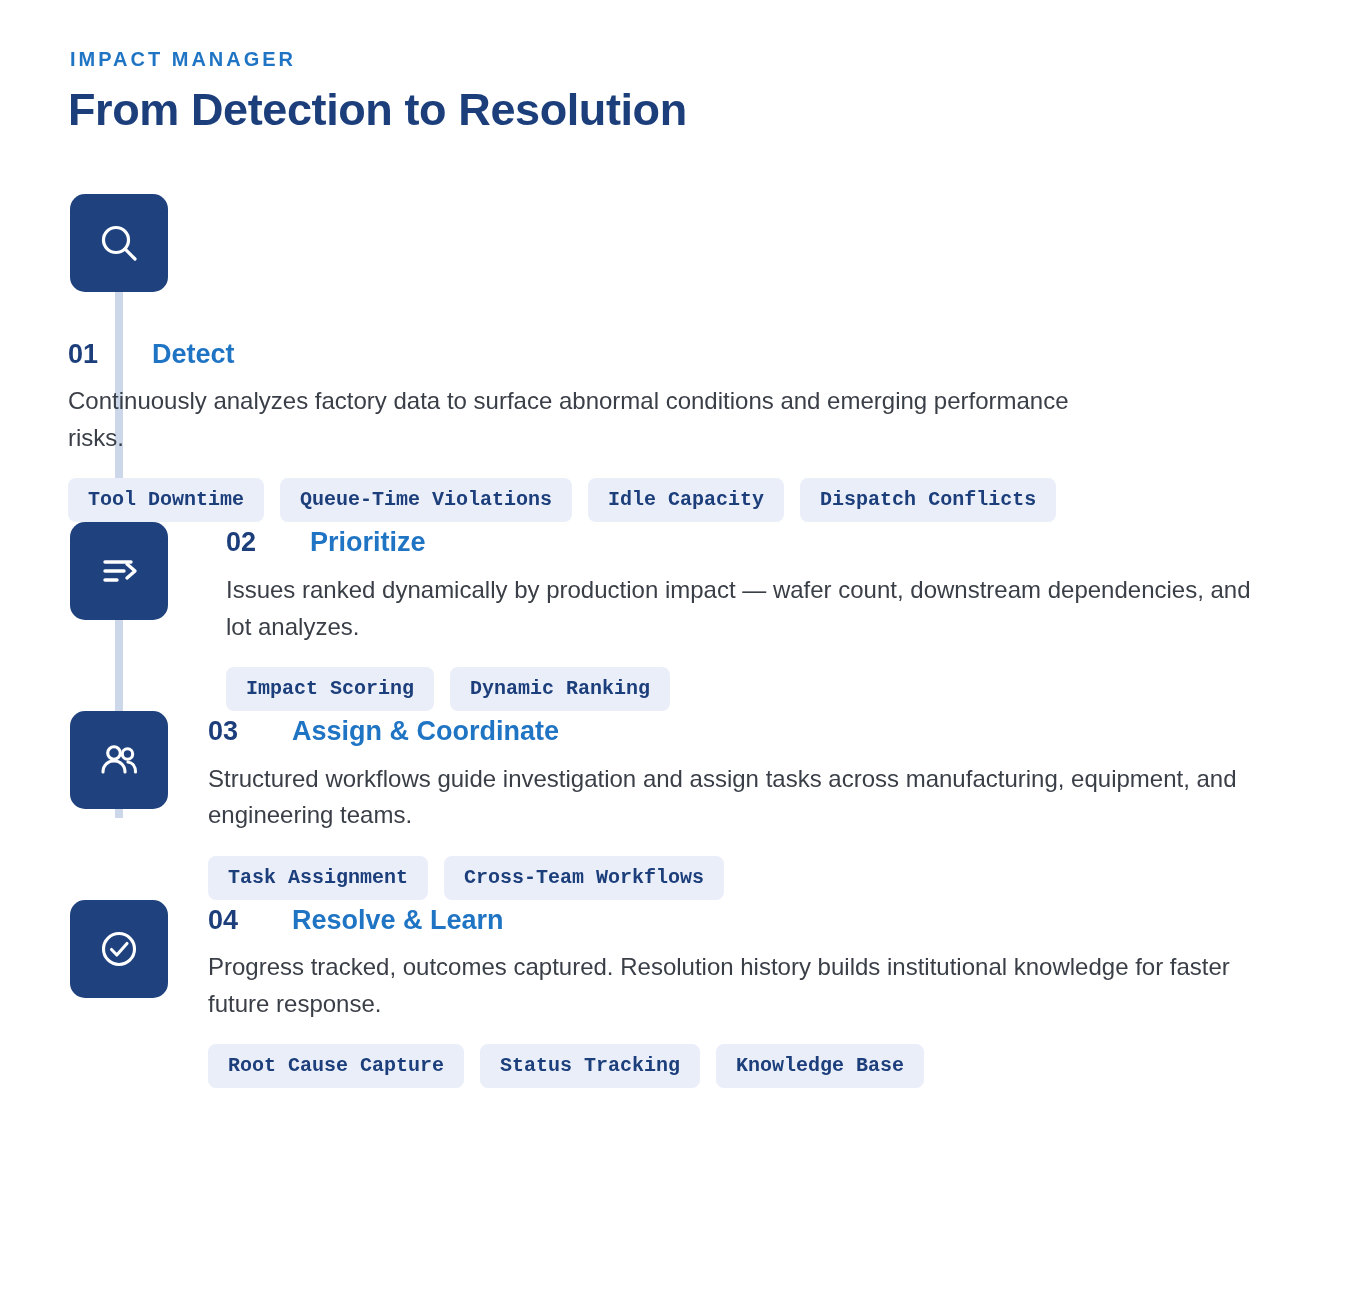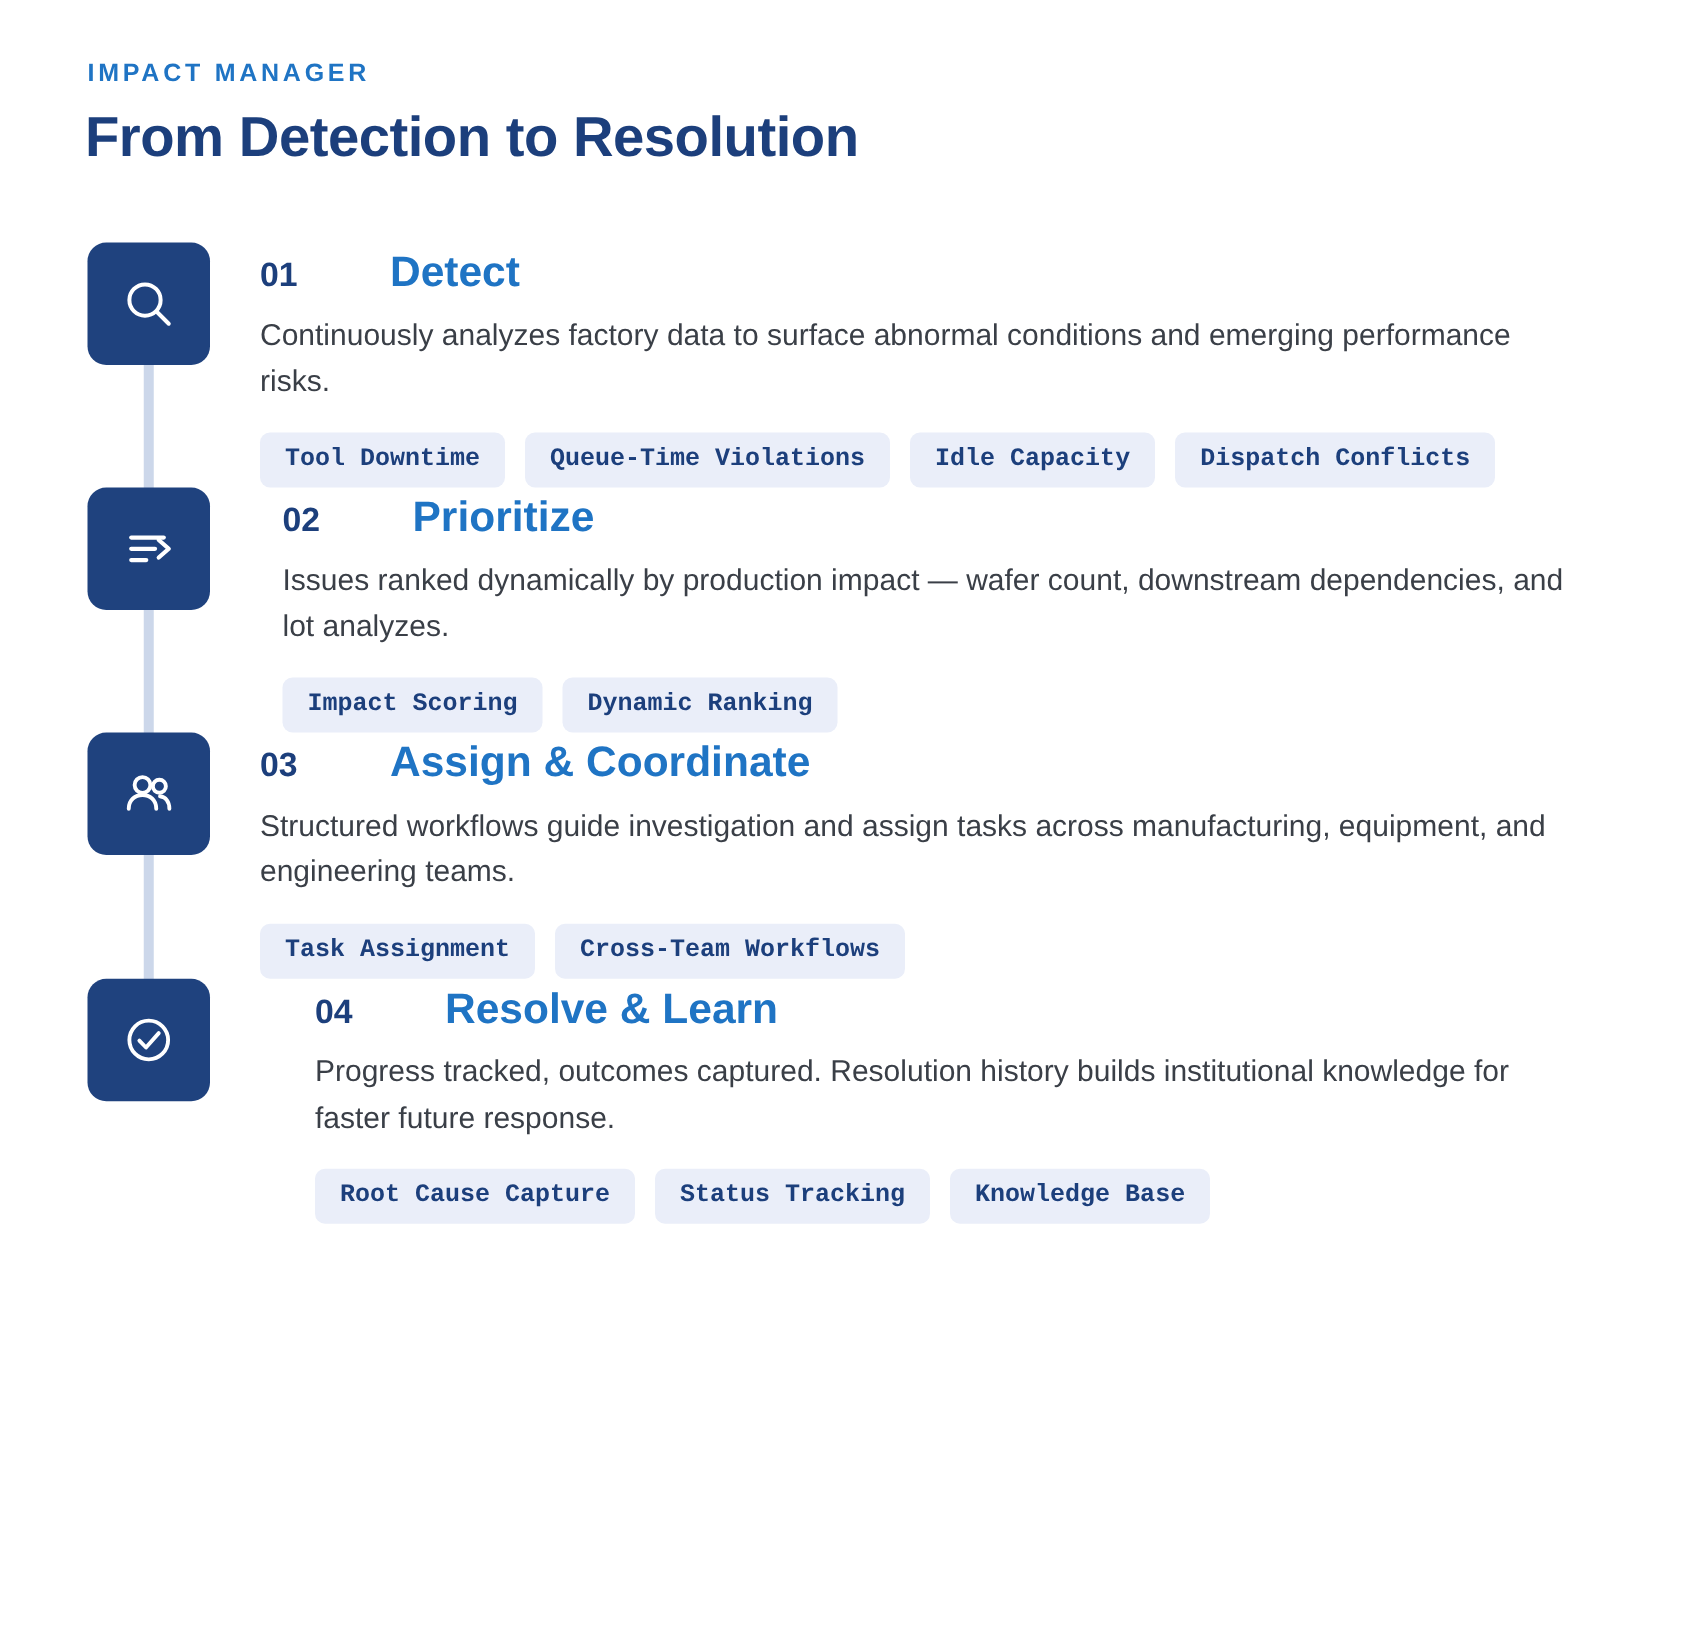--- a/index.html
+++ b/index.html
@@ -99,25 +99,24 @@
   }
   .step-num {
     font-size: 27px;
     font-weight: bold;
     color: #1c3f7c;
     width: 84px;
     flex: 0 0 84px;
     line-height: 1.1;
   }
   .step-title {
-    font-size: 34px;
+    font-size: 27px;
     font-weight: bold;
     color: #1f74c4;
     line-height: 1.1;
-    margin-left: 20px;
   }
 
   .step-desc {
     font-size: 24px;
     line-height: 1.52;
     color: #3a3f47;
     margin: 0 0 22px 0;
     max-width: 1060px;
     font-weight: normal;
   }
@@ -135,24 +134,24 @@
     color: #1c3f7c;
     font-size: 20px;
     font-weight: bold;
     border-radius: 8px;
     padding: 10px 20px 11px 20px;
     line-height: 1.15;
     white-space: nowrap;
   }
 
   
-  .step-1 { margin-top: 0; }
+  .step-1 { margin-top: 0; flex-direction: column; }
   .step-2 { margin-top: 60px; gap: 18px; }
   .step-3 { margin-top: 60px; }
-  .step-4 { margin-top: 59px; gap: 44px; }
+  .step-4 { margin-top: 59px; }
 </style>
 </head>
 <body>
 
 <div class="page">
 
   <div class="eyebrow">IMPACT MANAGER</div>
   <h1 class="headline">From Detection to Resolution</h1>
 
   <div class="timeline">

